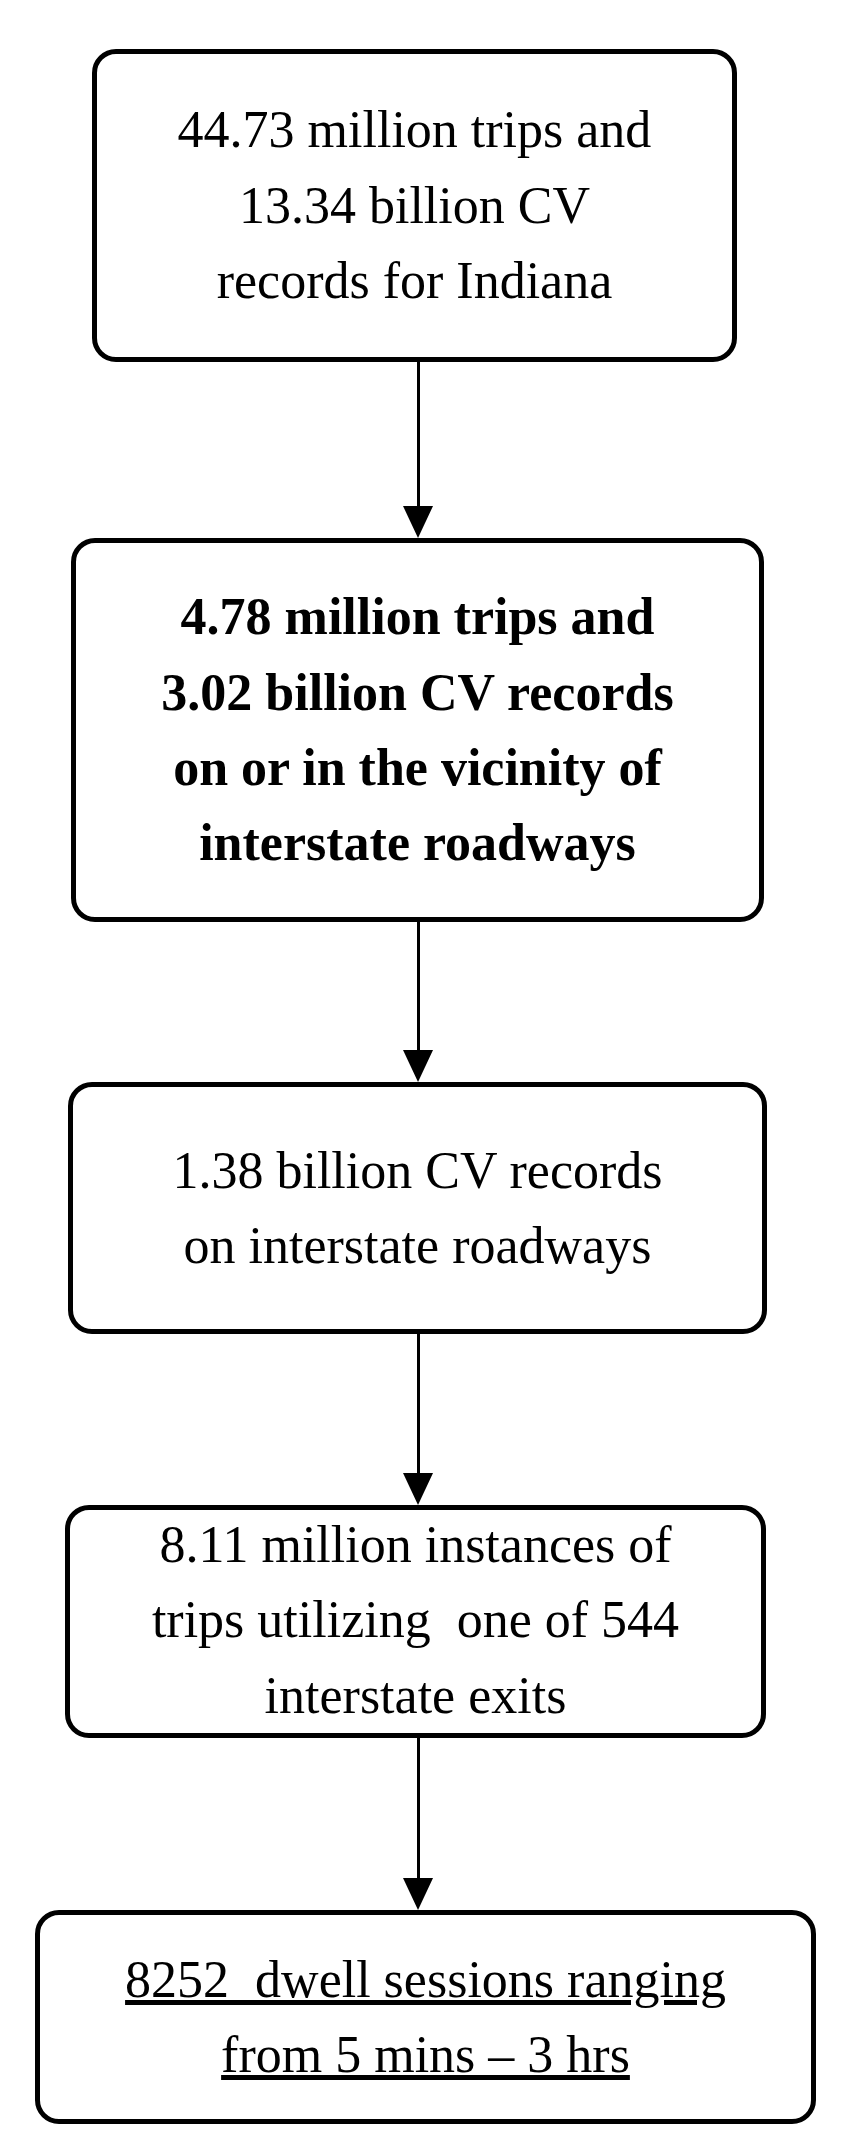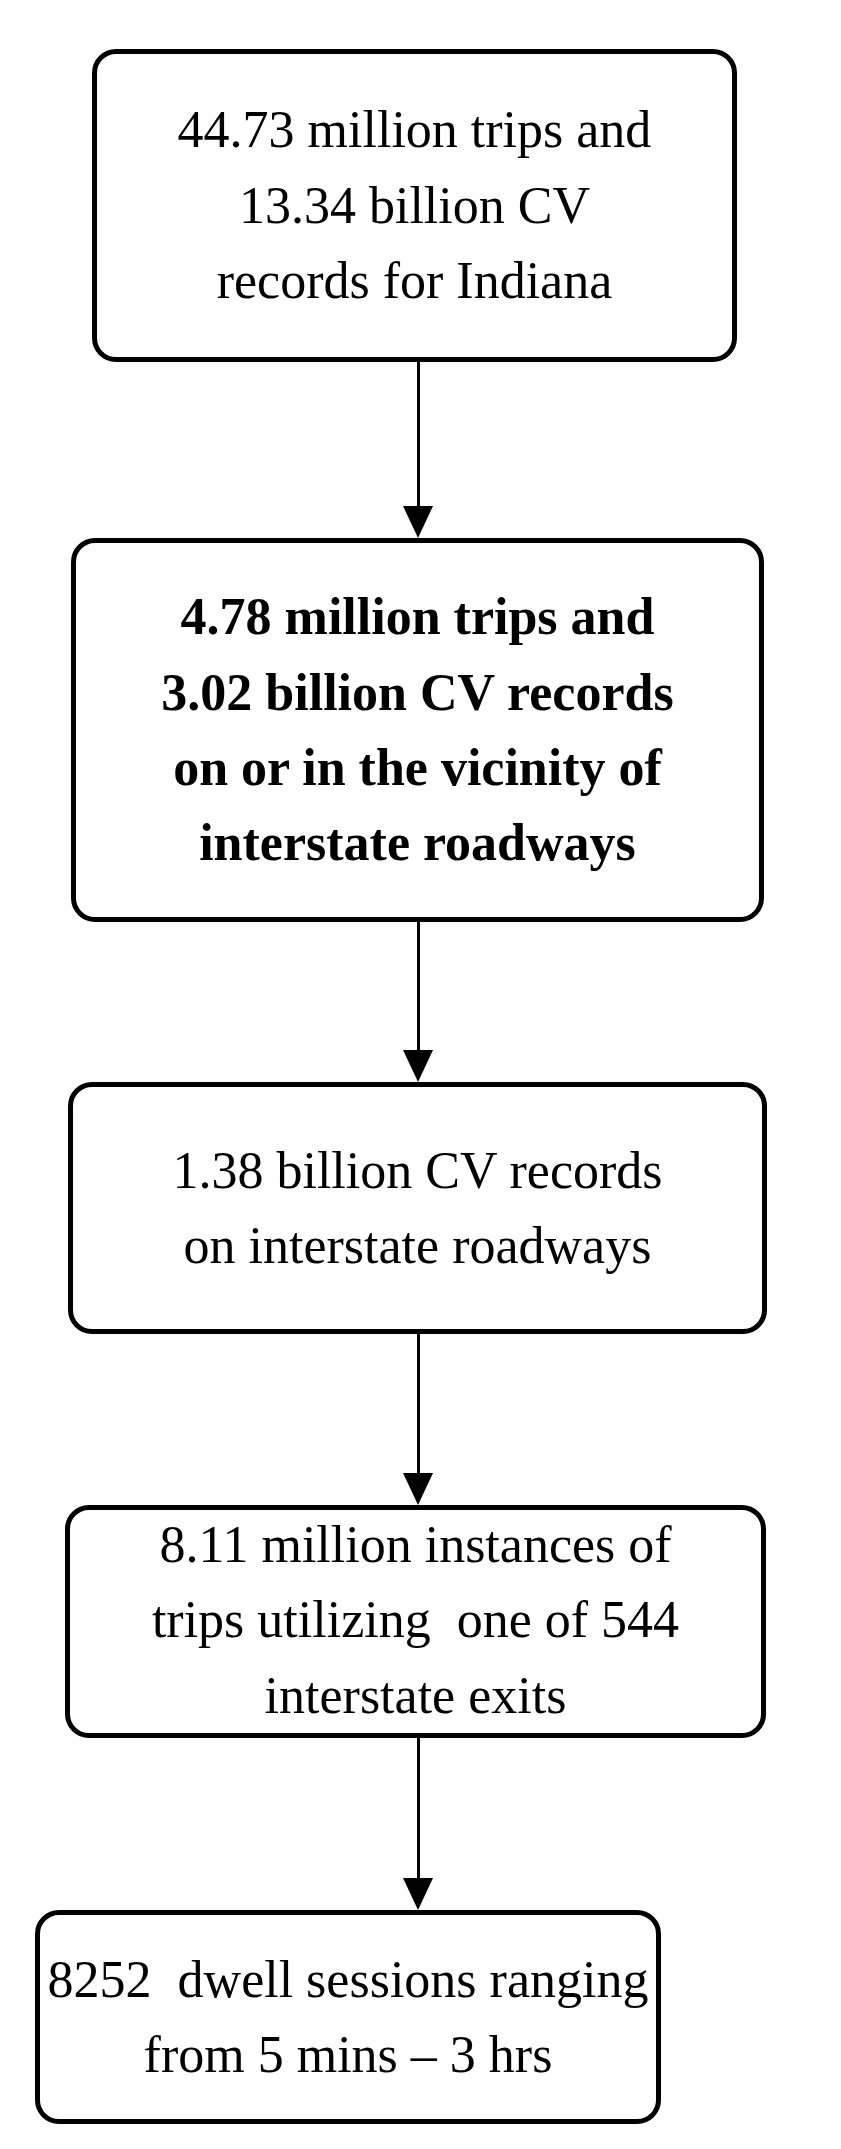--- a/index.html
+++ b/index.html
@@ -30,21 +30,21 @@
     white-space:pre-wrap;
     text-align:center;
     color:var(--text);
     font-size:52px;
     line-height:1.45;
   }
   .node1{left:92px;  top:49px;   width:645px; height:313px;}
   .node2{left:71px;  top:538px;  width:693px; height:384px;font-weight:bold;}
   .node3{left:68px;  top:1082px; width:699px; height:252px;}
   .node4{left:65px;  top:1505px; width:701px; height:233px;align-items:flex-end;}
-  .node5{left:35px;  top:1910px; width:626px; height:214px;}
+  .node5{left:35px;  top:1910px; width:781px; height:214px;text-decoration:underline;}
 
   .arrow{position:absolute;width:31px;}
   .arrow1{left:403px; top:362px;  height:176px;}
   .arrow2{left:403px; top:922px;  height:160px;}
   .arrow3{left:403px; top:1334px; height:171px;}
   .arrow4{left:403px; top:1738px; height:172px;}
   .arrow .stem{
     position:absolute;
     left:14px; top:0;
     width:3px;

